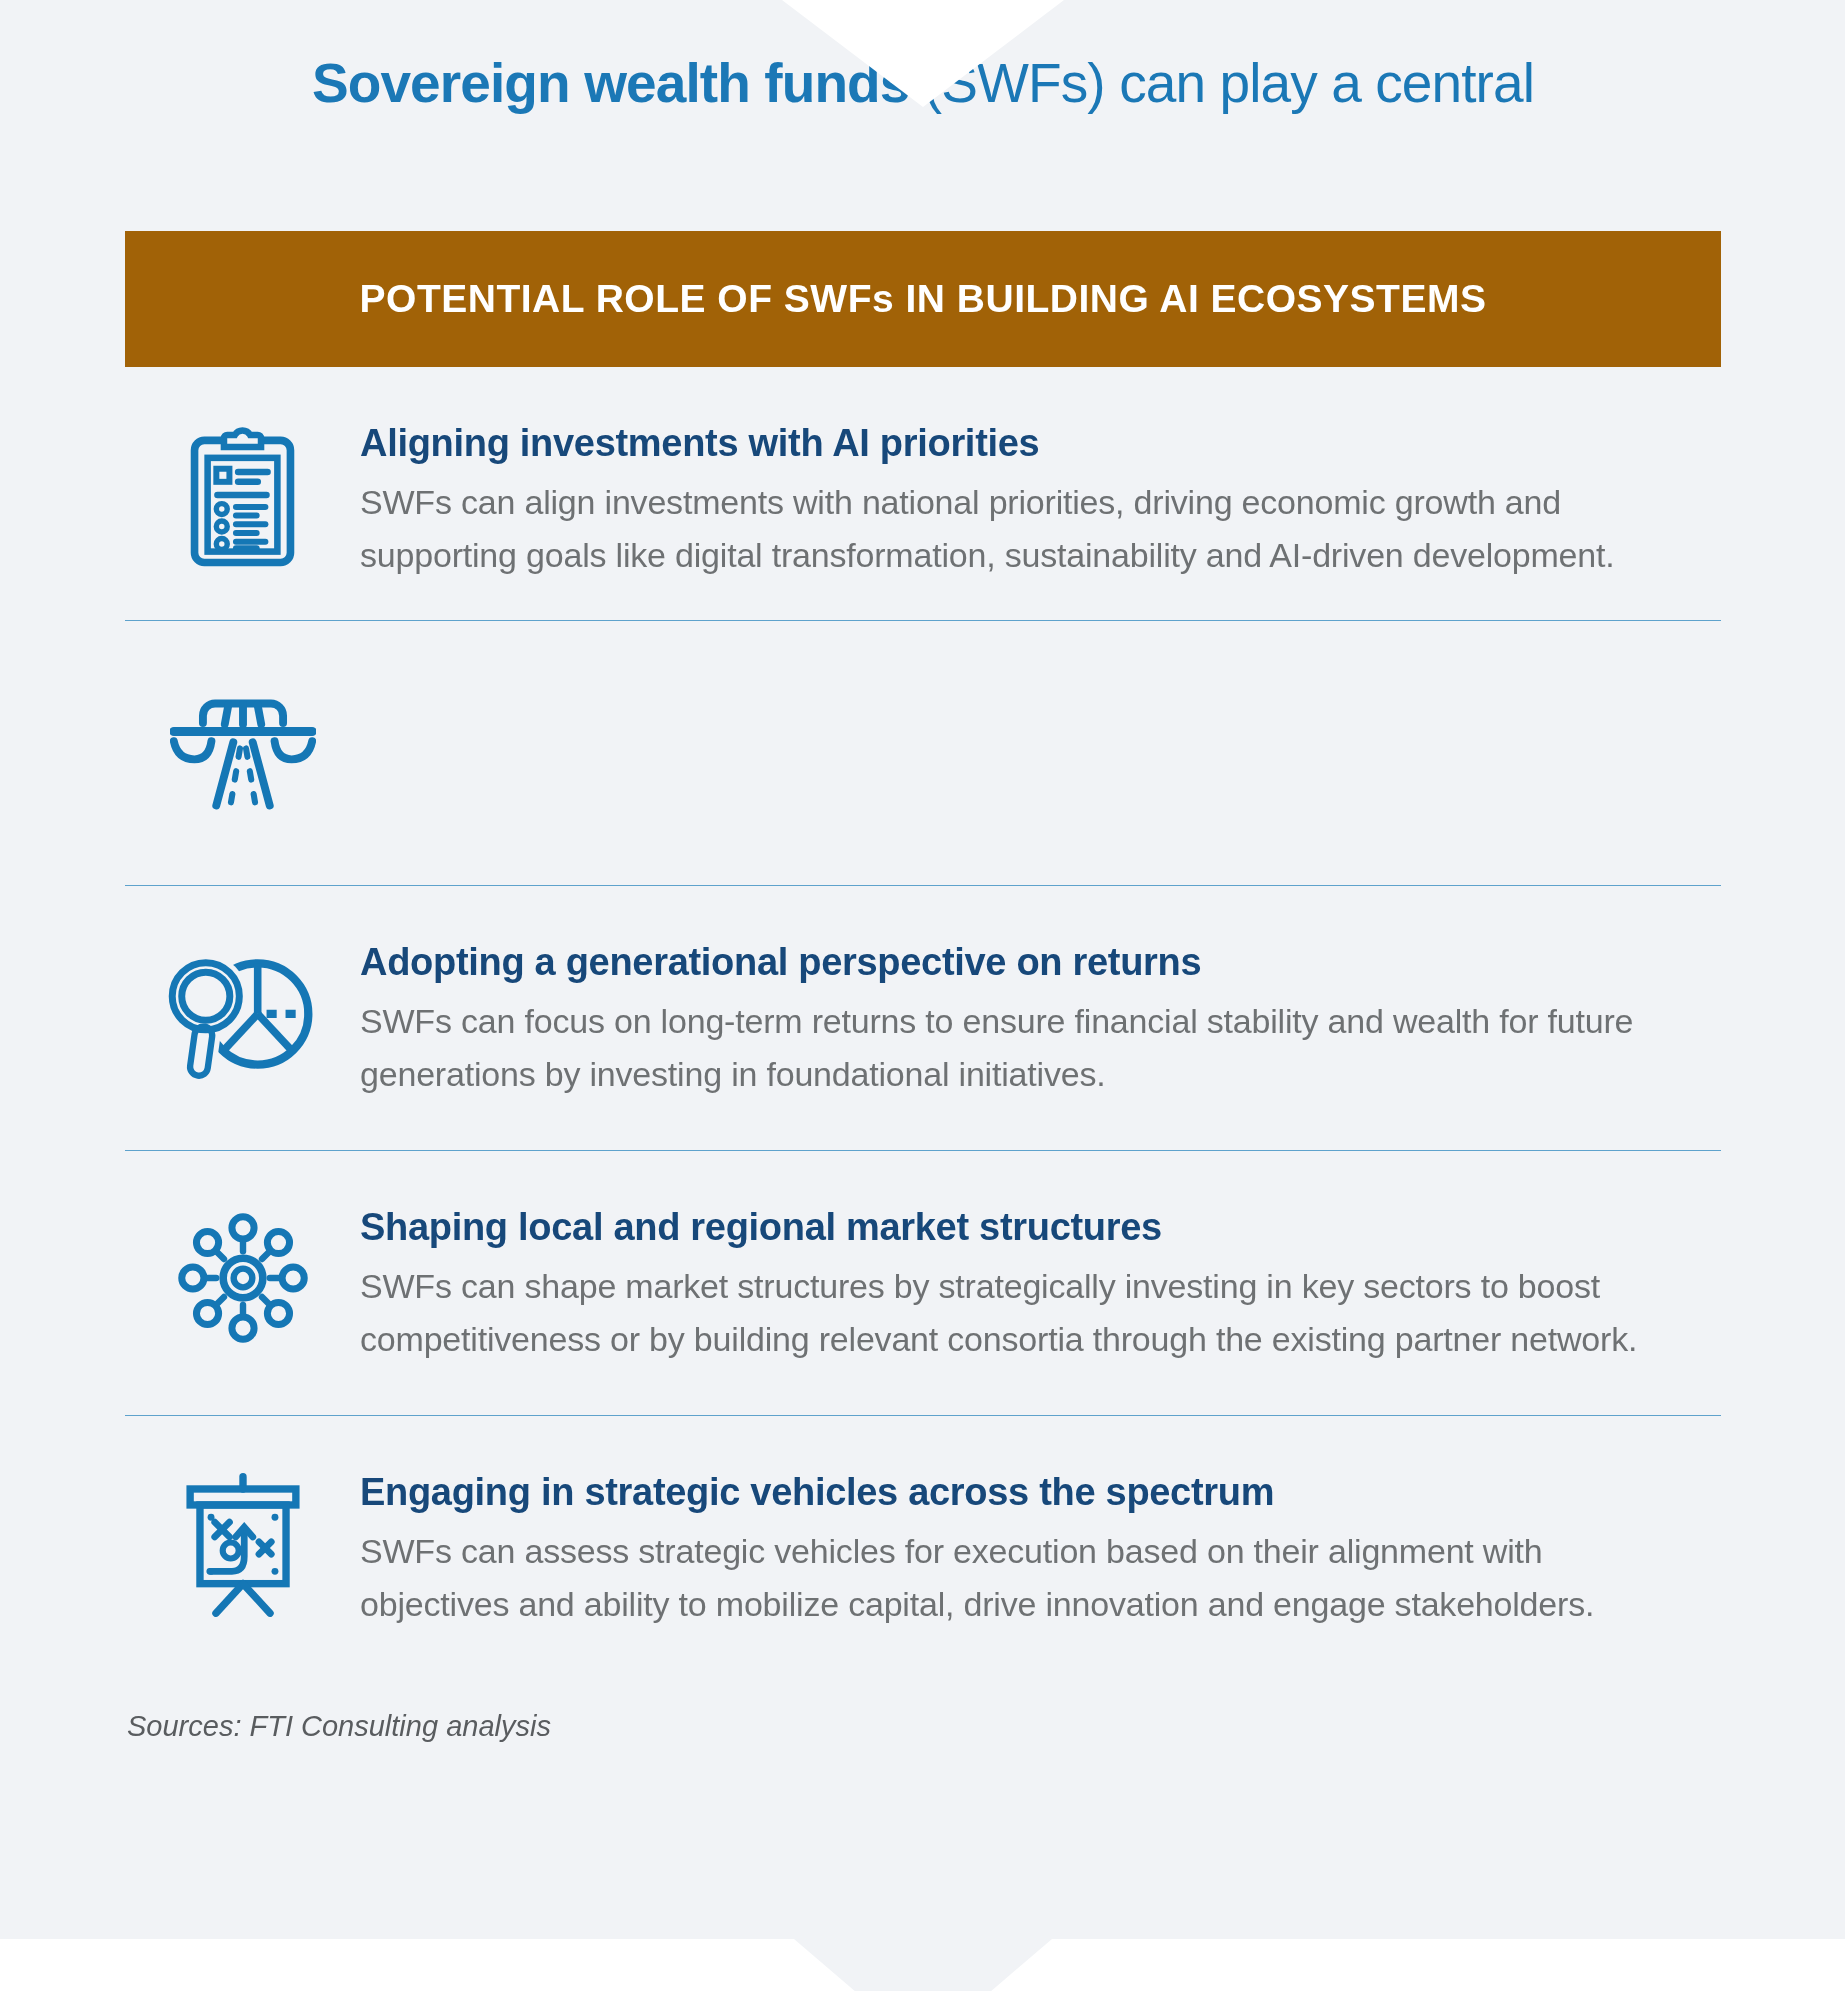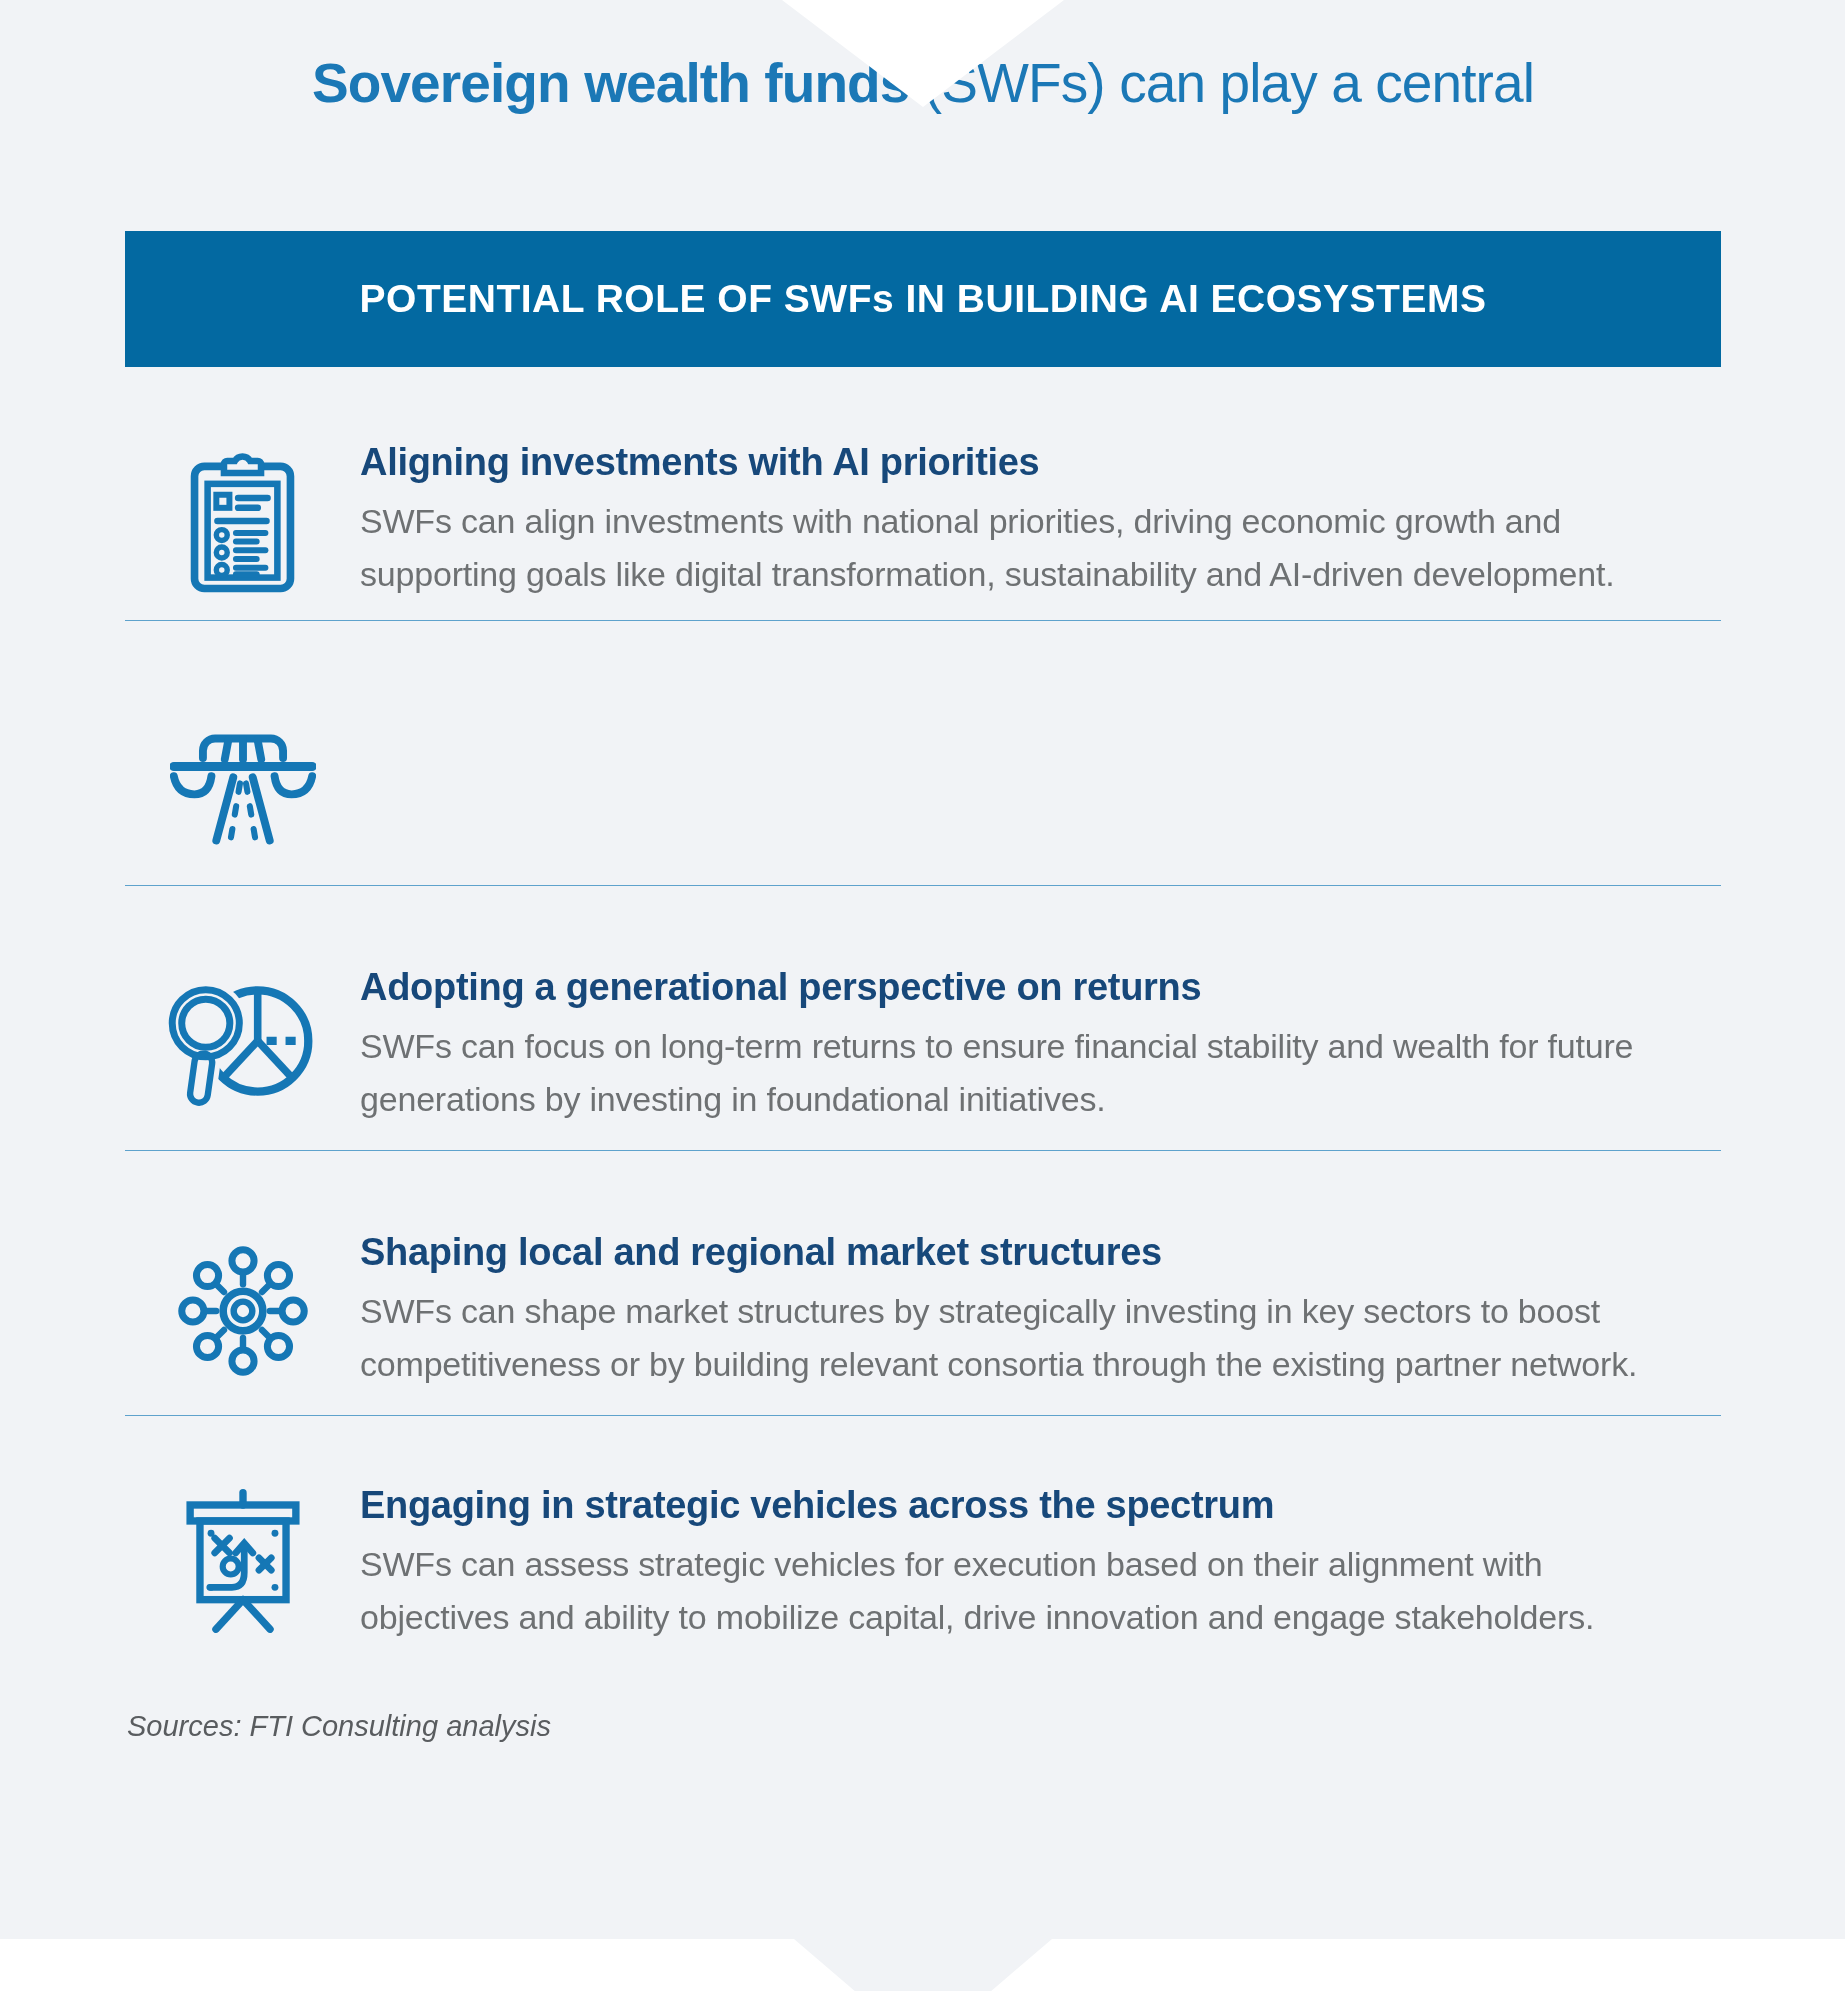--- a/index.html
+++ b/index.html
@@ -41,36 +41,35 @@
     font-weight:400;
     letter-spacing:-0.9px;
     line-height:1.42;
     color:#1b78b6;
   }
   .title .t-line{display:block;}
   .title strong{font-weight:700;}
   .banner{
     margin:109px 125px 0 125px;
     height:136px;
-    background:#0369a1;
+    background:#a16207;
     display:flex;align-items:center;justify-content:center;
   }
   .banner span{
     color:#ffffff;
     font-size:39px;
     font-weight:700;
     letter-spacing:0.5px;
   }
   .sections{margin:0 125px;}
   .row{
     display:flex;
     box-sizing:border-box;
     padding-top:55px;
     min-height:265px;
-    align-items:center;
   }
   .row.first{min-height:254px;}
   .row.divided{border-bottom:1.8px solid #5ea2cc;}
   .row.last{min-height:240px;}
   .icon-cell{
     width:235px;
     flex:0 0 235px;
     display:flex;justify-content:center;align-items:flex-start;
     padding-top:1.8px;
   }

